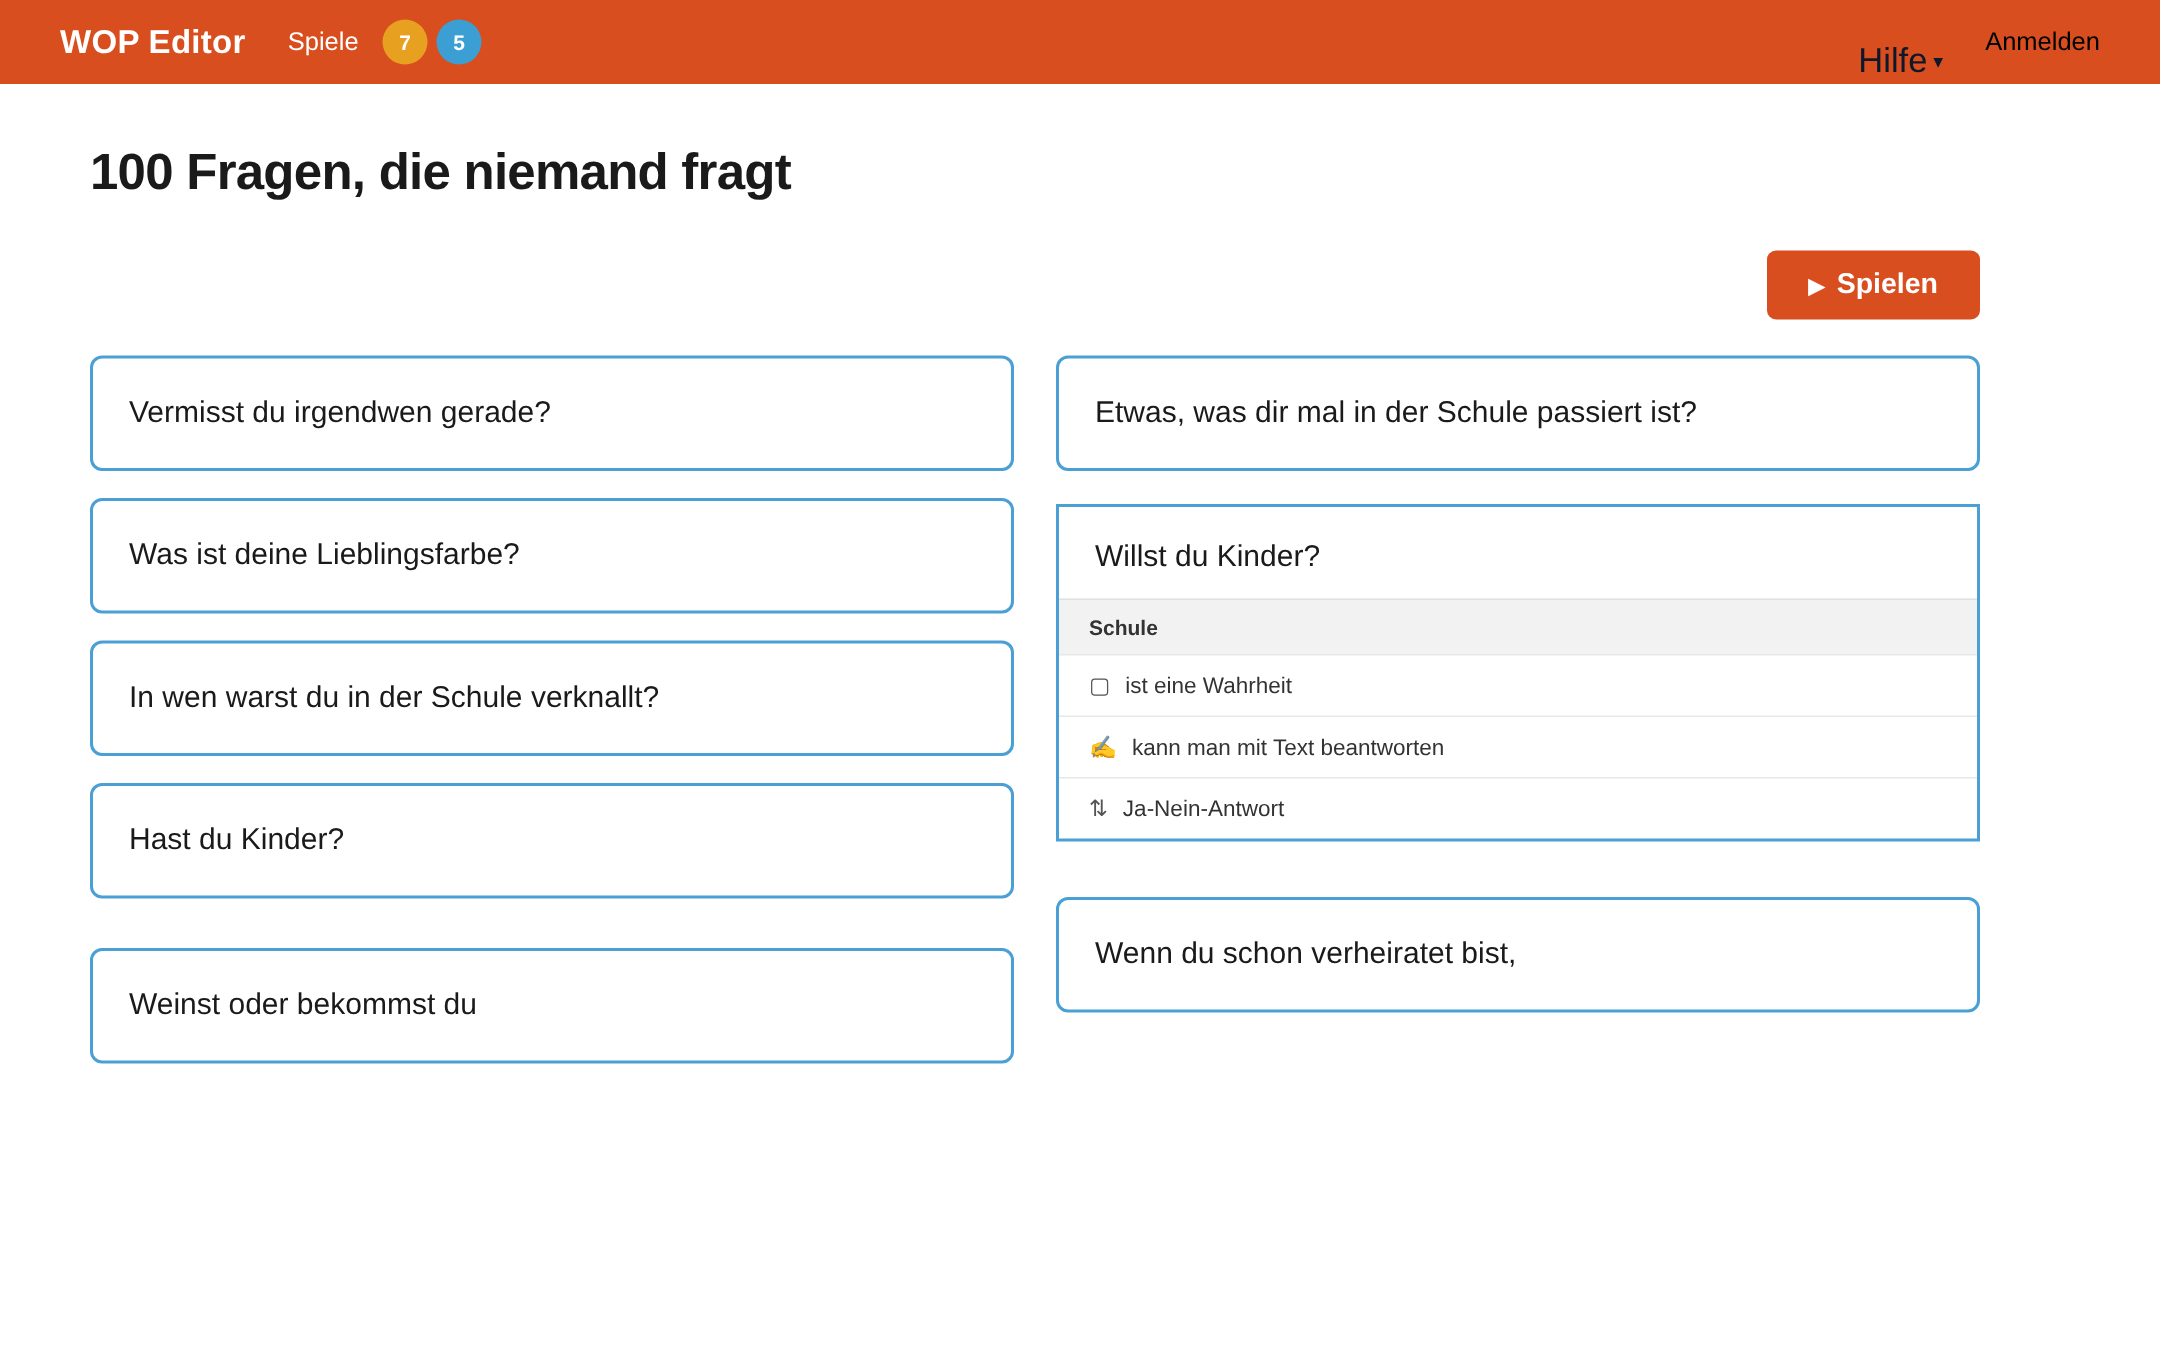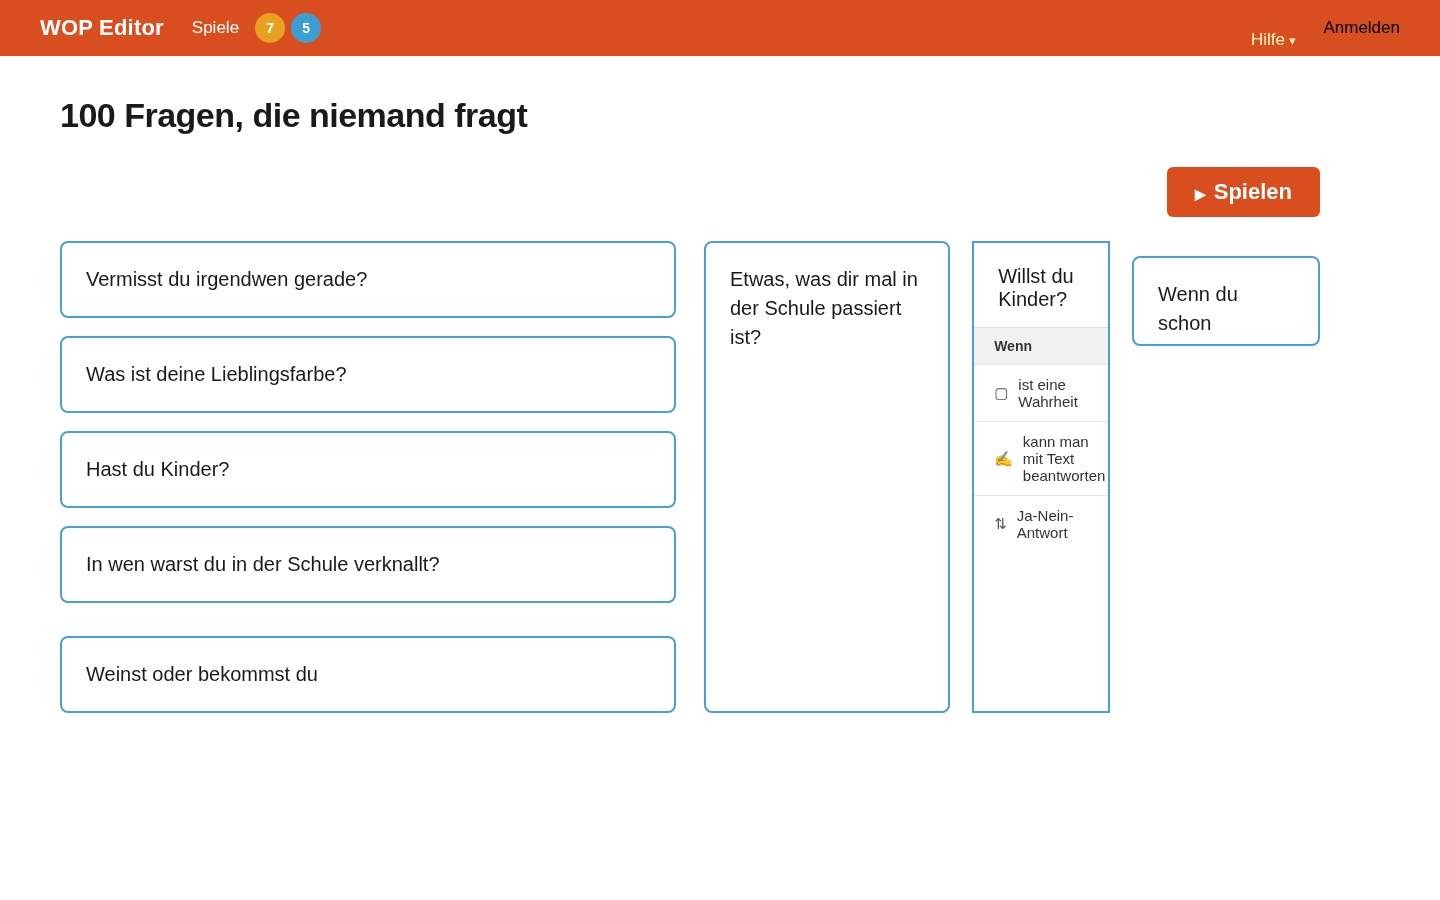--- a/index.html
+++ b/index.html
@@ -43,22 +43,22 @@
     .badge-blue   { background: #3b9fd4; }
 
     .navbar-right {
       position: absolute;
       right: 40px;
       display: flex;
       align-items: center;
       gap: 28px;
     }
     .navbar-hilfe {
-      color: #fef9c3;
-      font-size: 17px;
+      color: #0f172a;
+      font-size: 23px;
       font-weight: 500;
       display: flex;
       align-items: center;
       gap: 4px;
       cursor: pointer;
       margin-top: 24px;
     }
     .navbar-hilfe::after {
       content: '▾';
       font-size: 13px;
@@ -88,21 +88,21 @@
       display: flex;
       justify-content: flex-end;
       margin-bottom: 24px;
     }
     .spielen-btn {
       background: #d94e1f;
       color: #fff;
       border: none;
       border-radius: 6px;
       padding: 12px 28px;
-      font-size: 22px;
+      font-size: 19px;
       font-weight: 600;
       cursor: pointer;
       display: flex;
       align-items: center;
       gap: 8px;
     }
     .spielen-btn .play-icon::before {
       content: '▶';
       font-size: 14px;
     }
@@ -205,42 +205,42 @@
 
       <div class="card">
         <span>Vermisst du irgendwen gerade?</span>
       </div>
 
       <div class="card">
         <span>Was ist deine Lieblingsfarbe?</span>
       </div>
 
       <div class="card">
+        <span>In wen warst du in der Schule verknallt?</span>
+      </div>
+
+      <div class="card">
         <span>Hast du Kinder?</span>
-      </div>
-
-      <div class="card">
-        <span>In wen warst du in der Schule verknallt?</span>
       </div>
 
       <div class="card-partial">
         <span>Weinst oder bekommst du</span>
       </div>
 
     </div>
 
-    <div style="display:flex; gap:22px;">
+    <div style="display:flex; flex-direction:column; gap:22px;">
 
       <div class="card">
         <span>Etwas, was dir mal in der Schule passiert ist?</span>
       </div>
 
       <div class="card-expanded">
         <div class="card-expanded-title">Willst du Kinder?</div>
-        <div class="card-meta-header">Wenn</div>
+        <div class="card-meta-header">Schule</div>
 
         <div class="card-meta-row">
           <span class="card-meta-icon">▢</span>
           <span>ist eine Wahrheit</span>
         </div>
         <div class="card-meta-row">
           <span class="card-meta-icon">✍</span>
           <span>kann man mit Text beantworten</span>
         </div>
         <div class="card-meta-row">

